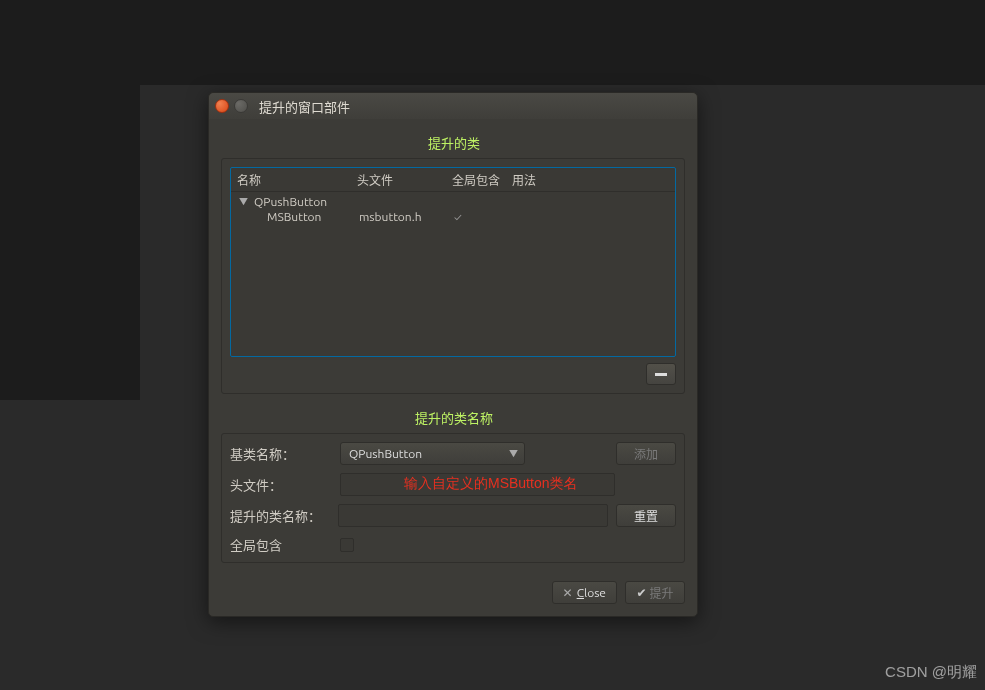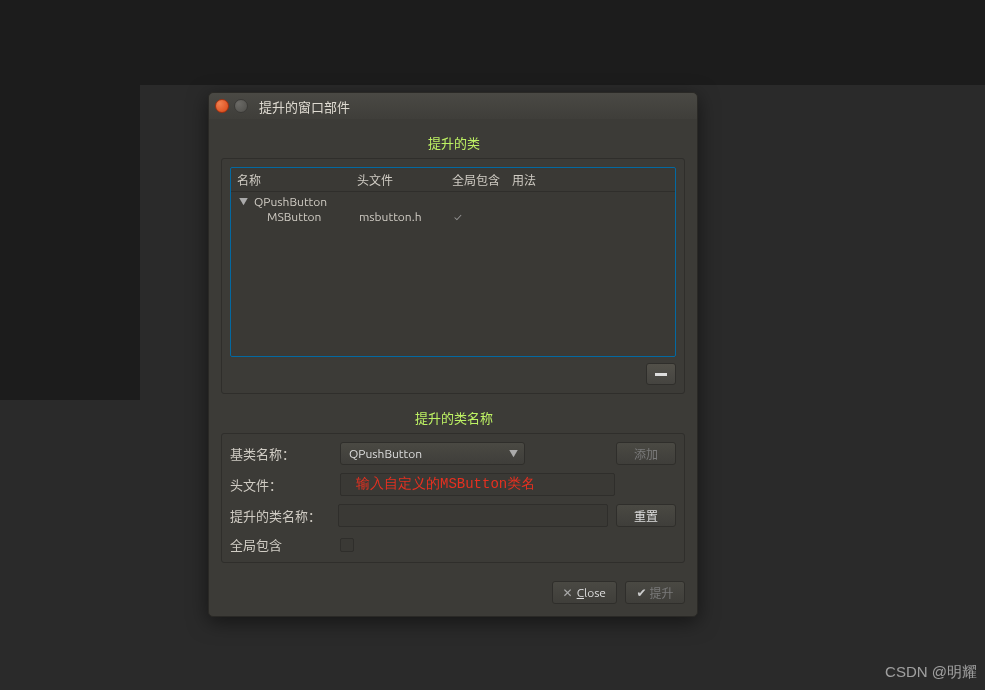--- a/index.html
+++ b/index.html
@@ -136,22 +136,23 @@
 }
 .dialog-buttons { display: flex; justify-content: flex-end; gap: 8px; padding: 8px 12px 12px 12px; }
 .btn .x-icon { color: #aaa; margin-right: 4px; }
 .btn .check-icon { color: #ccc; margin-right: 3px; }
 .underline-c { text-decoration: underline; }
 
 .annotation {
   position: absolute;
   color: #e63020;
   font-size: 14px;
-  font-family: Liberation Mono, monospace;
+  font-family: Liberation Sans, sans-serif;
   pointer-events: none;
+  margin-left: 48px;
 }
 .watermark {
   position: absolute;
   right: 8px; bottom: 8px;
   color: rgba(255,255,255,0.55);
   font-size: 15px;
   font-family: "Microsoft YaHei", sans-serif;
 }
 </style>
 </head>

